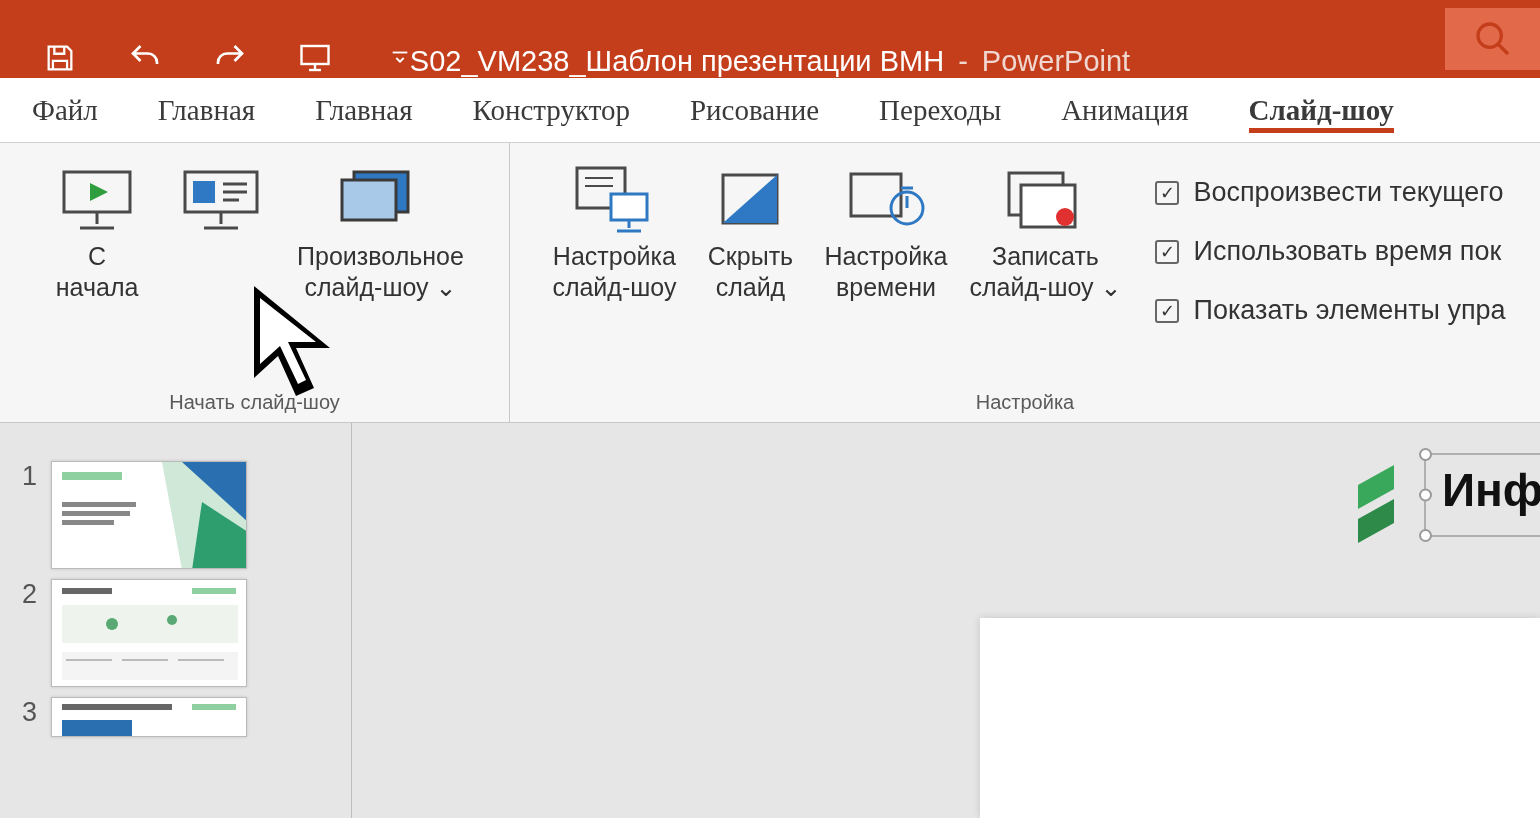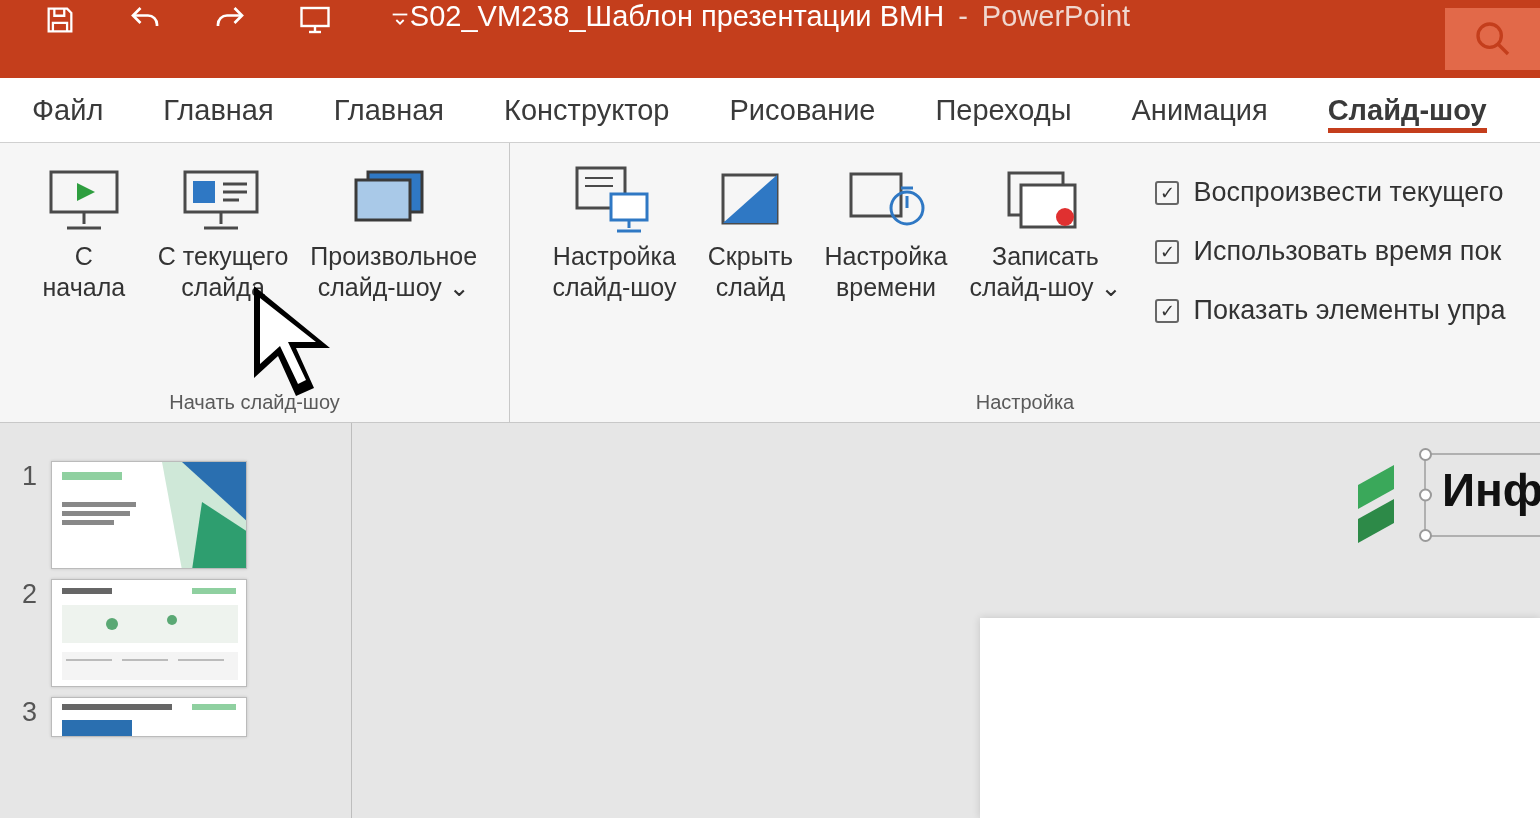--- a/index.html
+++ b/index.html
@@ -9,21 +9,21 @@
     width: 1540px;
     height: 818px;
     overflow: hidden;
     position: relative;
   }
   
   .title-bar {
     background: #c43e1c;
     height: 78px;
     display: flex;
-    align-items: flex-start;
+    align-items: flex-end;
     position: relative;
     color: #fff;
   }
   .qat {
     display: flex;
     align-items: center;
     gap: 45px;
     padding-left: 40px;
   }
   .qat-btn { width: 40px; height: 40px; display:flex; align-items:center; justify-content:center; cursor:pointer;}
@@ -46,21 +46,21 @@
     background:#fff;
     height: 65px;
     display:flex;
     align-items:center;
     padding: 0 32px;
     gap: 60px;
     font-size: 29px;
     color:#3a3a3a;
     border-bottom:1px solid #d0d0d0;
   }
-  .tab { cursor:pointer; padding: 6px 0; white-space:nowrap;}
+  .tab { cursor:pointer; padding: 6px 0; white-space:nowrap;font-family:Liberation Serif, serif;}
   .tab.active {
     font-weight:600;
     border-bottom: 5px solid #c43e1c;
     padding-bottom:1px;
   }
   
   .ribbon {
     background:#f6f6f6;
     height: 280px;
     display:flex;
@@ -267,22 +267,20 @@
           <svg width="88" height="66" viewBox="0 0 88 66">
             <rect x="6" y="6" width="72" height="40" fill="none" stroke="#4a4a4a" stroke-width="3"></rect>
             <rect x="14" y="15" width="22" height="22" fill="#2f78c4"></rect>
             <line x1="44" y1="18" x2="68" y2="18" stroke="#4a4a4a" stroke-width="3"></line>
             <line x1="44" y1="26" x2="68" y2="26" stroke="#4a4a4a" stroke-width="3"></line>
             <line x1="44" y1="34" x2="60" y2="34" stroke="#4a4a4a" stroke-width="3"></line>
             <line x1="42" y1="46" x2="42" y2="58" stroke="#4a4a4a" stroke-width="3"></line>
             <line x1="25" y1="62" x2="59" y2="62" stroke="#4a4a4a" stroke-width="3"></line>
           </svg>
         </div>
-        <div class="big-btn-label">С текущего
-слайда</div>
       </div>
       <div class="big-btn" style="min-width:180px">
         <div class="icon-wrap">
           <svg width="96" height="66" viewBox="0 0 96 66">
             <rect x="22" y="6" width="54" height="40" fill="#2f78c4" stroke="#3a3a3a" stroke-width="3"></rect>
             <rect x="10" y="14" width="54" height="40" fill="#a9c9e8" stroke="#3a3a3a" stroke-width="3"></rect>
           </svg>
         </div>
         <div class="big-btn-label">Произвольное
 слайд-шоу ⌄</div>

